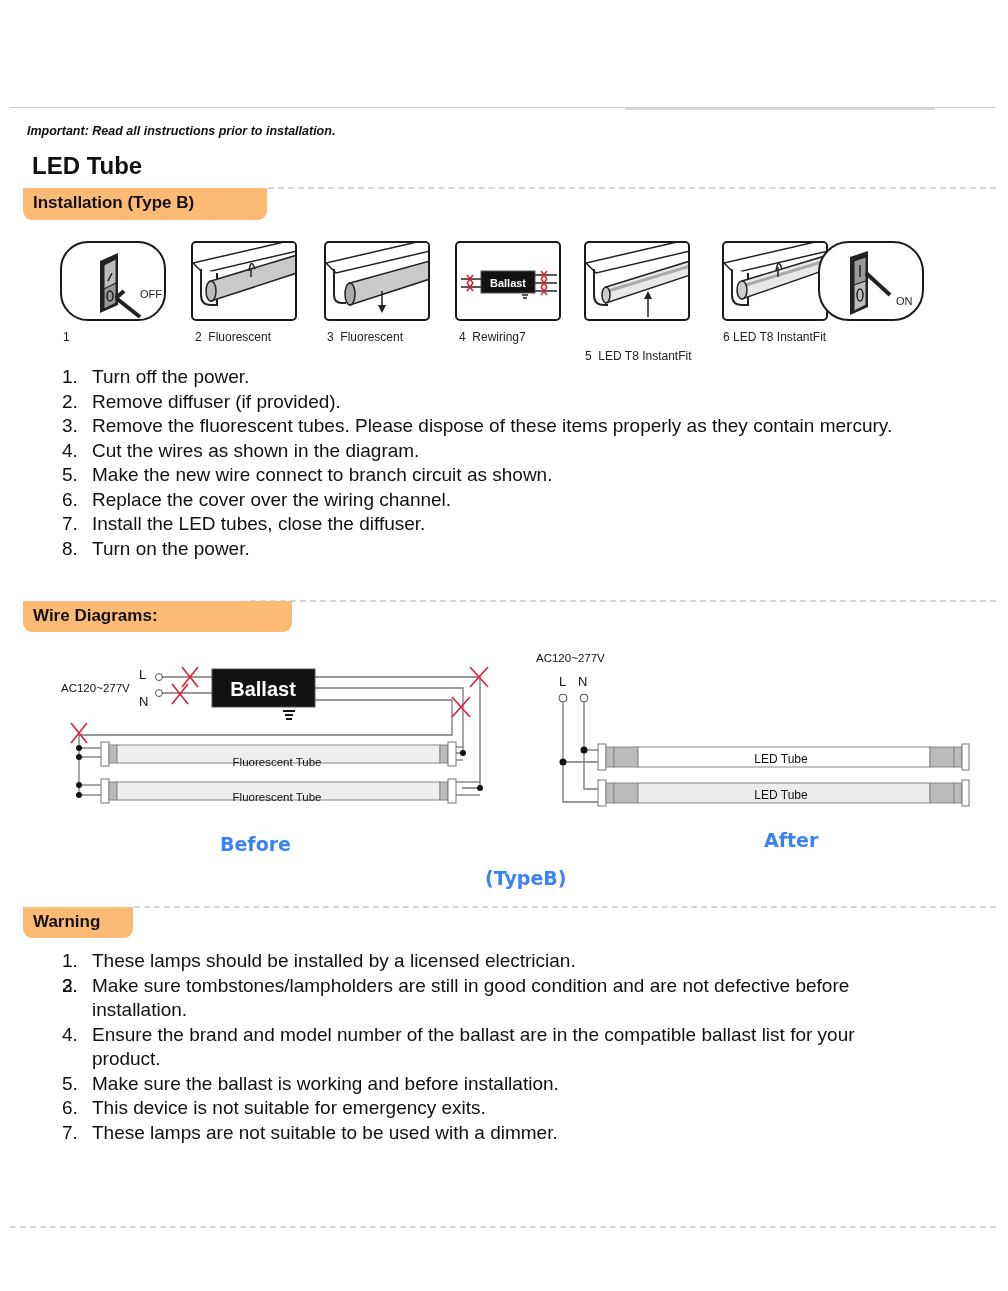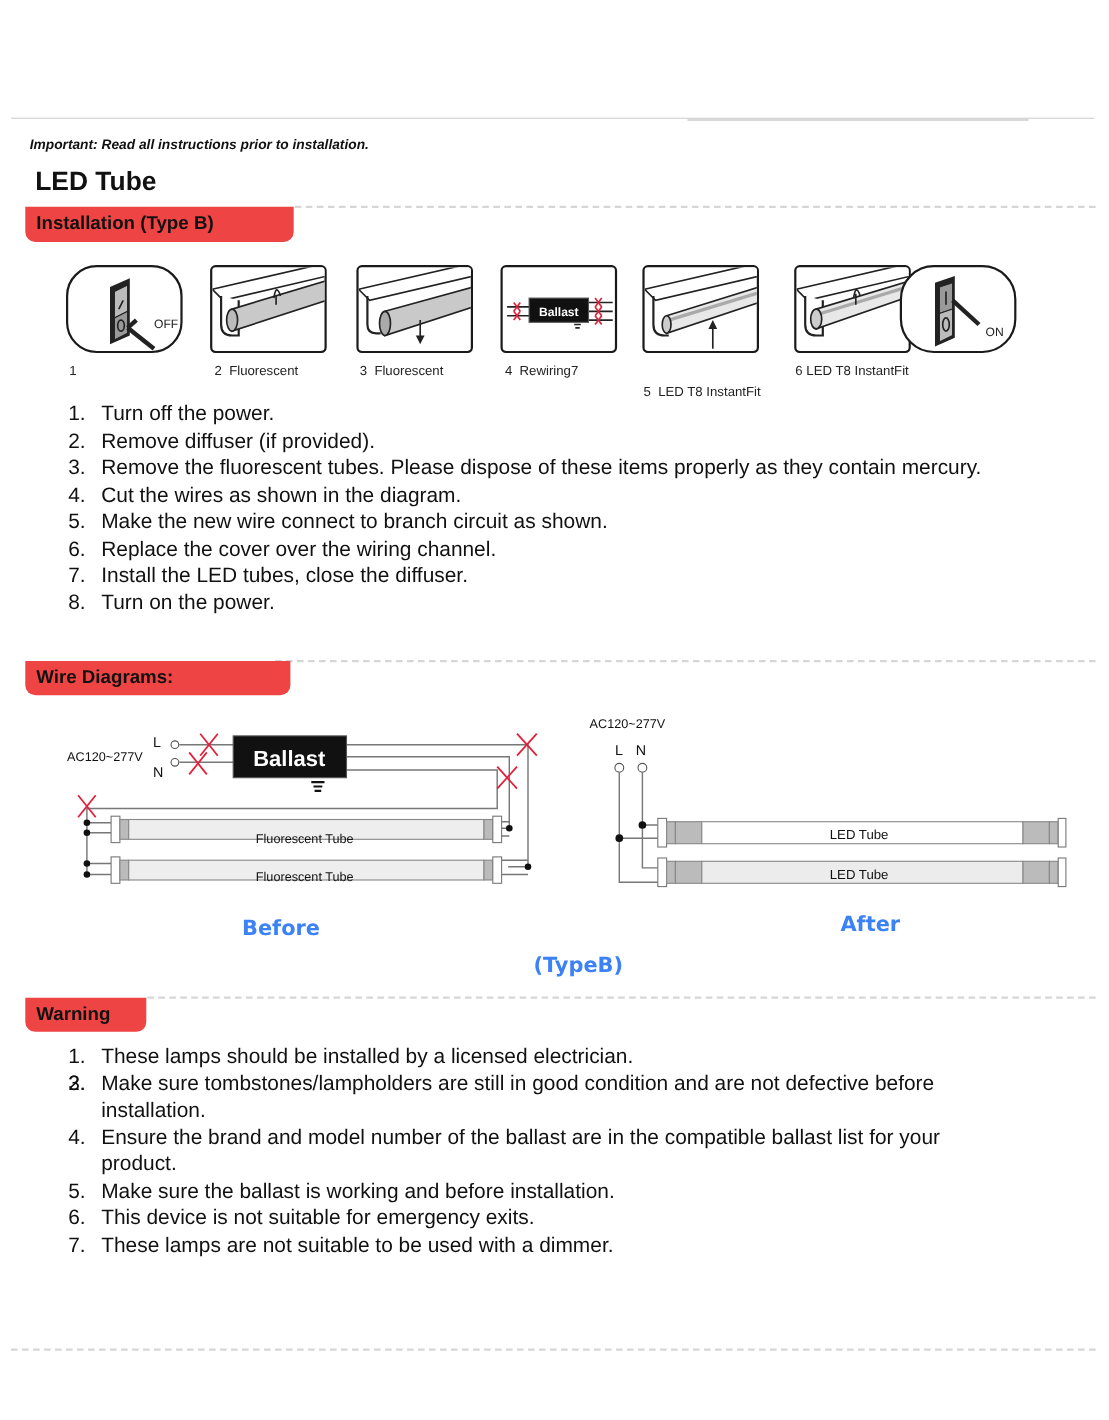--- a/index.html
+++ b/index.html
@@ -3,21 +3,21 @@
 <meta charset="utf-8">
 <style>
   html, body { margin: 0; padding: 0; background: #ffffff; }
   body { width: 1008px; height: 1291px; position: relative; overflow: hidden;
          font-family: "Liberation Sans", sans-serif; color: #111; }
   .abs { position: absolute; }
   .top-rule { left: 10px; top: 107px; width: 985px; height: 1px; background: #cfcfcf; }
   .top-rule-shadow { left: 625px; top: 108px; width: 310px; height: 2px; background: #d8d8d8; }
   .important { left: 27px; top: 124px; font-size: 12.5px; font-style: italic; font-weight: bold; color: #111; }
   .page-title { left: 32px; top: 152px; font-size: 24px; font-weight: bold; color: #111; }
-  .section-tab { background: #ef4444; border-radius: 0 0 9px 9px; font-weight: bold; font-size: 17px;
+  .section-tab { background: #fdba74; border-radius: 0 0 9px 9px; font-weight: bold; font-size: 17px;
                  padding: 0 0 0 10px; box-sizing: border-box; line-height: 30px; color: #111; }
   .dash-line { height: 0; border-top: 2px dashed #d6d6d6; }
   .step-box { position: absolute; width: 106px; height: 80px; border: 2px solid #1a1a1a; border-radius: 5px;
               box-sizing: border-box; background: #fff; overflow: hidden; }
   .step-caption { position: absolute; top: 330px; font-size: 12px; color: #222; white-space: nowrap; }
   ol.instr { position: absolute; margin: 0; padding: 0; list-style: none; font-size: 19px; line-height: 24.5px; color: #111; }
   ol.instr li { position: relative; padding-left: 30px; }
   ol.instr li .num { position: absolute; left: 0; top: 0; }
   .caption-big { font-family: "DejaVu Sans", sans-serif; font-weight: bold; font-size: 19px; color: #3b82f6; }
   svg text { font-family: "Liberation Sans", sans-serif; }
@@ -148,21 +148,21 @@
   <li><span class="num">2.</span><span>Remove diffuser (if provided).</span></li>
   <li><span class="num">3.</span><span>Remove the fluorescent tubes. Please dispose of these items properly as they contain mercury.</span></li>
   <li><span class="num">4.</span><span>Cut the wires as shown in the diagram.</span></li>
   <li><span class="num">5.</span><span>Make the new wire connect to branch circuit as shown.</span></li>
   <li><span class="num">6.</span><span>Replace the cover over the wiring channel.</span></li>
   <li><span class="num">7.</span><span>Install the LED tubes, close the diffuser.</span></li>
   <li><span class="num">8.</span><span>Turn on the power.</span></li>
 </ol>
 
 <div class="abs dash-line" style="left:250px; top:600px; width:746px;"></div>
-<div class="abs section-tab" style="left:23px; top:601px; width:241px; height:31px;">
+<div class="abs section-tab" style="left:23px; top:601px; width:269px; height:31px;">
   <span>Wire Diagrams:</span>
 </div>
 
 <svg class="abs" style="left:55px; top:655px;" width="440" height="160">
   <text x="6" y="37" font-size="11.5" fill="#111">AC120~277V</text>
   <text x="84" y="24" font-size="13" font-family="Liberation Serif, serif" fill="#111">L</text>
   <text x="84" y="51" font-size="13" font-family="Liberation Serif, serif" fill="#111">N</text>
   <circle cx="104" cy="22" r="3.5" fill="#fff" stroke="#555"></circle>
   <circle cx="104" cy="38" r="3.5" fill="#fff" stroke="#555"></circle>
   <g stroke="#777" stroke-width="1.3" fill="none">

